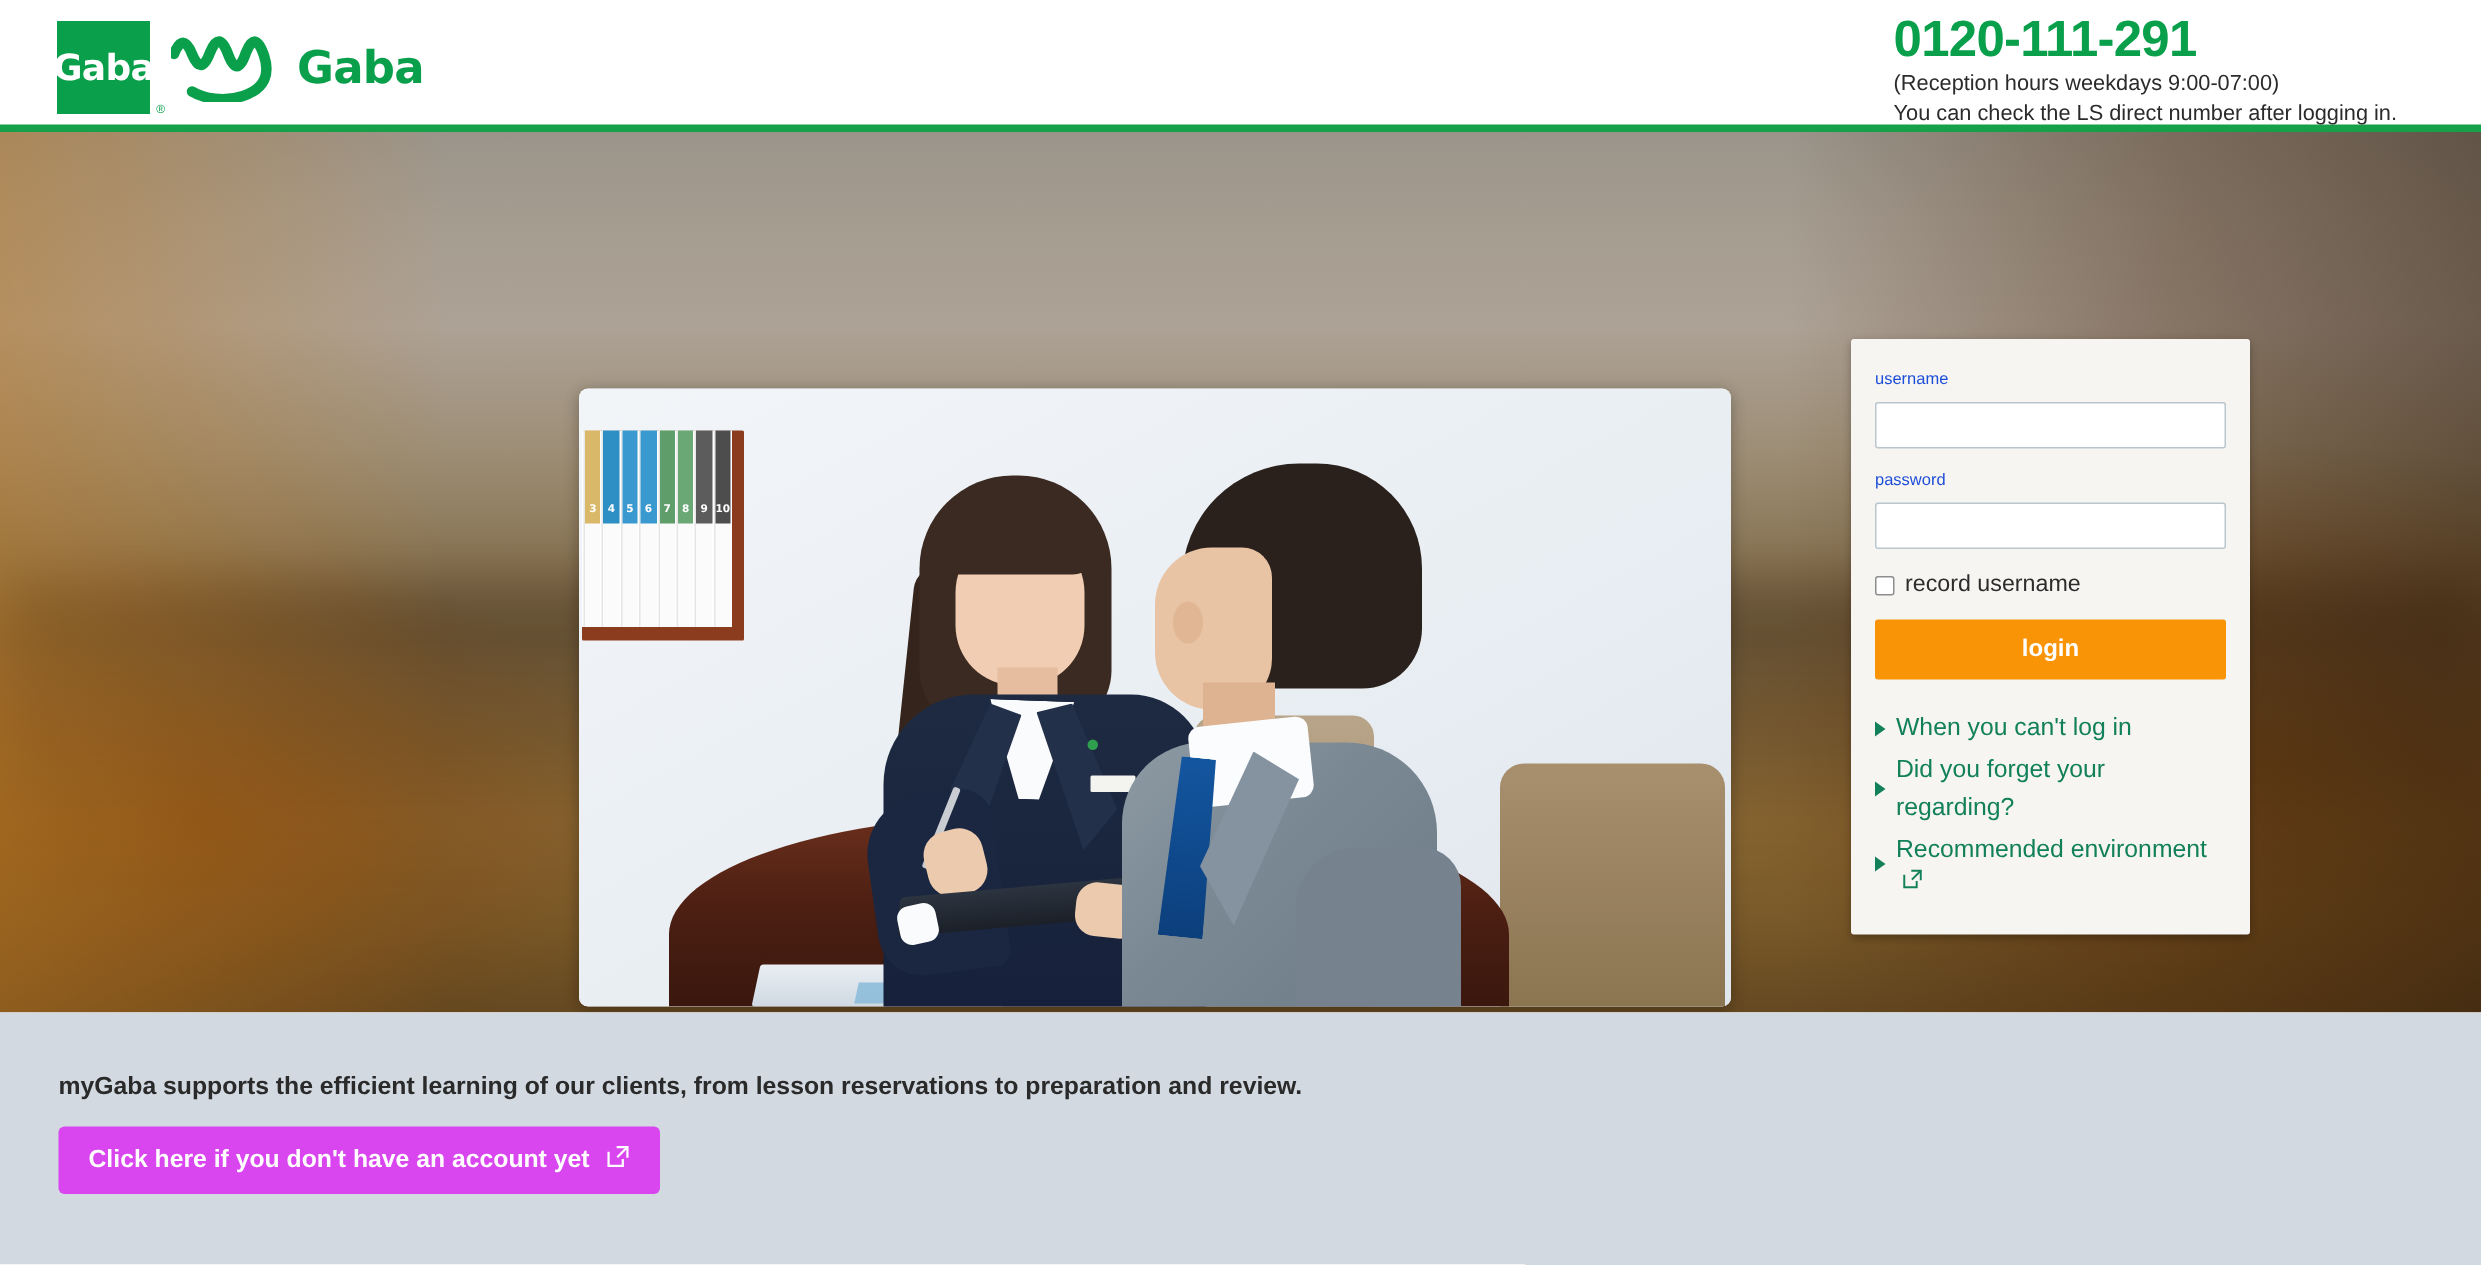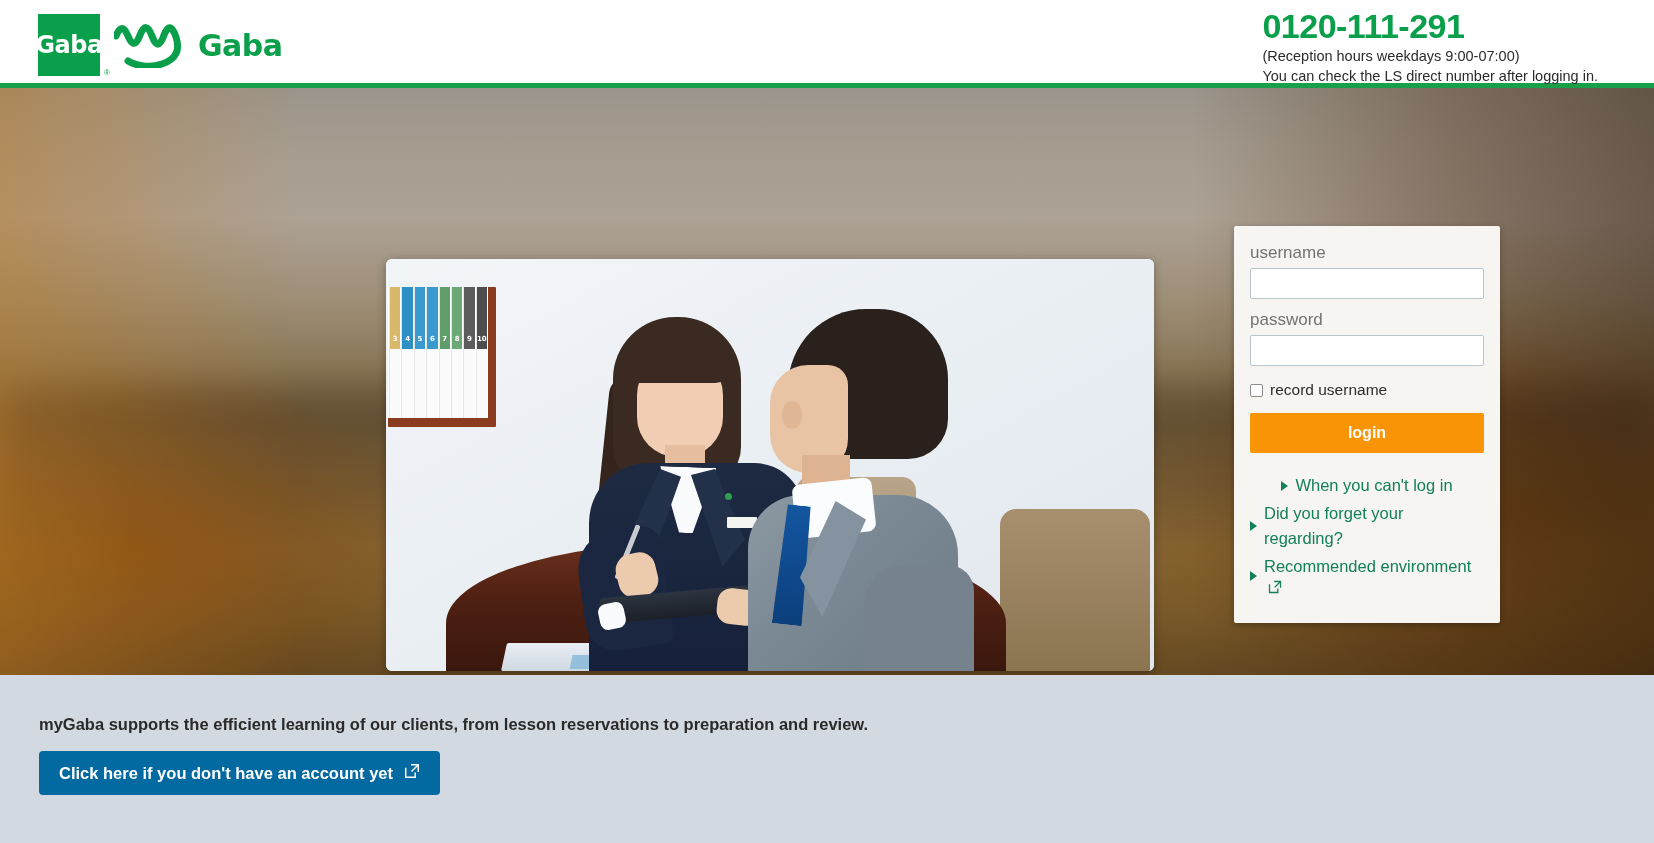--- a/index.html
+++ b/index.html
@@ -493,22 +493,22 @@
     position: absolute;
     left: 1234px;
     top: 138px;
     width: 266px;
     background: #f7f5f2;
     border-radius: 2px;
     box-shadow: 0 2px 6px rgba(0,0,0,0.28);
     padding: 16px 16px 22px 16px;
   }
   .field-label {
-    color: #737373;
-    font-size: 17px;
+    color: #1d4ed8;
+    font-size: 11px;
     line-height: 22px;
     margin-bottom: 4px;
   }
   .text-input {
     width: 100%;
     height: 31px;
     border: 1px solid #b9c6cd;
     border-radius: 2px;
     background: #ffffff;
     outline: none;
@@ -548,21 +548,20 @@
     font-weight: 700;
     cursor: pointer;
     font-family: "Liberation Sans", sans-serif;
   }
   .link-list { margin-top: 20px; }
   .link-row {
     display: flex;
     align-items: center;
     gap: 7px;
     margin-bottom: 3px;
-    justify-content: center;
   }
   .link-arrow {
     flex: 0 0 auto;
     width: 0; height: 0;
     border-left: 7px solid #12805a;
     border-top: 5.5px solid transparent;
     border-bottom: 5.5px solid transparent;
   }
   .link-text {
     color: #12805a;
@@ -588,21 +587,21 @@
     color: #2a2a2a;
     font-size: 16.5px;
     font-weight: 700;
     line-height: 22px;
   }
   .footer-btn {
     display: inline-flex;
     align-items: center;
     gap: 11px;
     margin-top: 16px;
-    background: #0369a1;
+    background: #d946ef;
     border: none;
     border-radius: 4px;
     padding: 12px 20px;
     color: #ffffff;
     font-size: 16.5px;
     font-weight: 700;
     cursor: pointer;
     font-family: "Liberation Sans", sans-serif;
   }
 </style>

